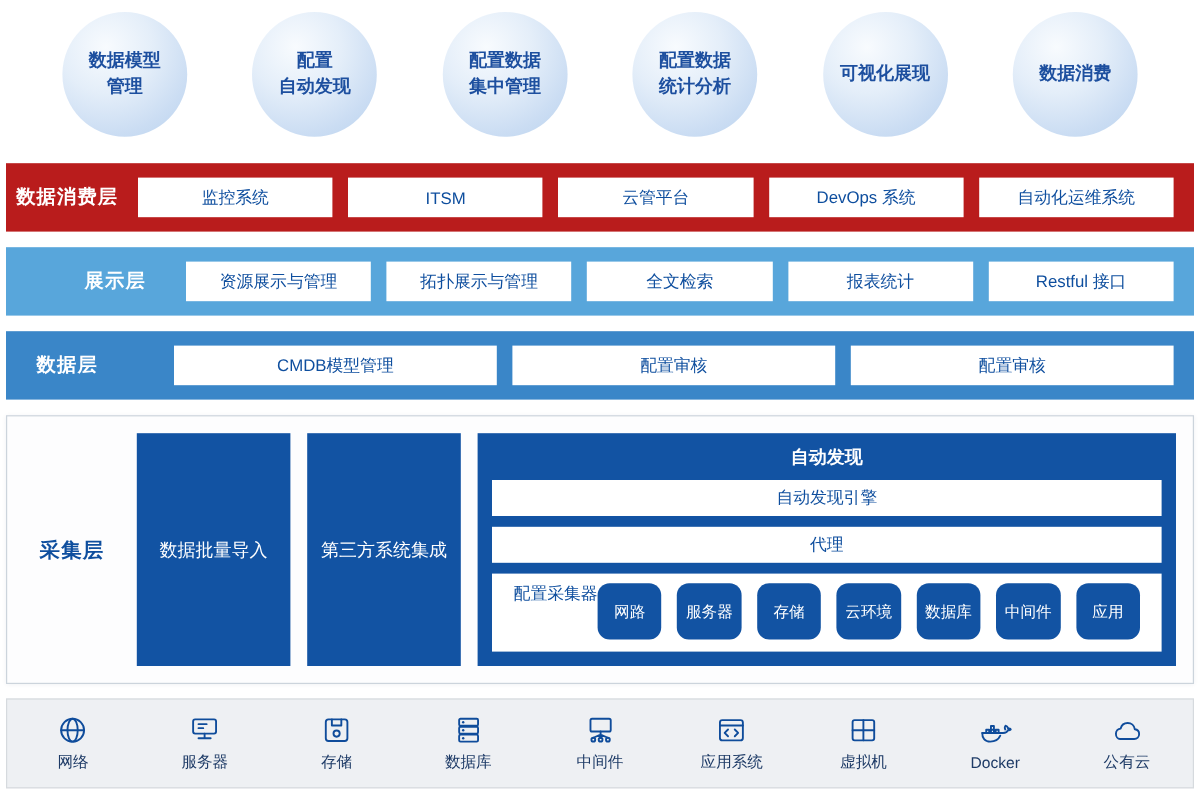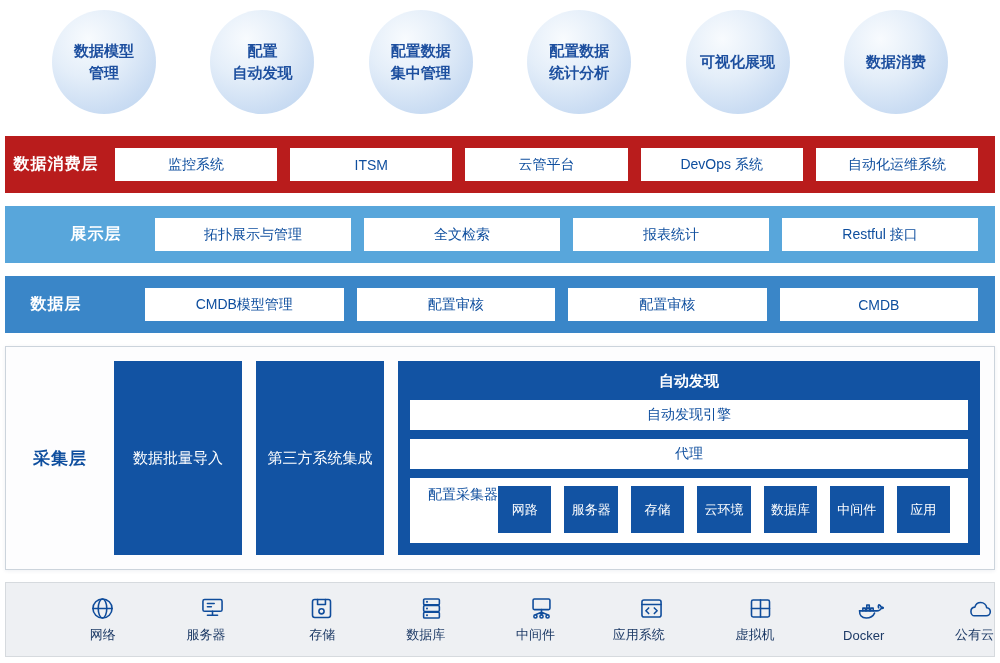--- a/index.html
+++ b/index.html
@@ -95,34 +95,34 @@
   }
   .collector-title {
     text-align: center; color: #0e4e9e; font-size: 14px;
     margin-bottom: 8px;
   }
   .collector-items { display: flex; gap: 13px; flex: 1; }
   .collector-item {
     flex: 1;
     background: #1253a3;
     color: #ffffff; font-size: 13px;
-    display: flex; align-items: center; justify-content: center;
+    display: flex; align-items: center; justify-content: center; border-radius: 10px;
   }
 
   
   .bottom-bar {
     margin: 12px 5px 0 5px;
     height: 75px;
     background: #eef0f3;
     border: 1px solid #d6dade;
     display: flex; align-items: center;
   }
   .bottom-item {
     flex: 1;
-    display: flex; flex-direction: column; align-items: flex-end;
+    display: flex; flex-direction: column; align-items: center;
     gap: 4px;
   }
   .bottom-item svg { display: block; }
   .bottom-label { font-size: 13px; color: #1d3a66; }
 </style>
 </head>
 <body>
 
 <div>
 
@@ -170,34 +170,34 @@
       <div class="band-item">ITSM</div>
       <div class="band-item">云管平台</div>
       <div class="band-item">DevOps 系统</div>
       <div class="band-item">自动化运维系统</div>
     </div>
   </div>
 
   <div class="band band-display">
     <div class="band-label">展示层</div>
     <div class="band-items">
+      <div class="band-item">资源展示与管理</div>
       <div class="band-item">拓扑展示与管理</div>
       <div class="band-item">全文检索</div>
       <div class="band-item">报表统计</div>
       <div class="band-item">Restful 接口</div>
     </div>
   </div>
 
   <div class="band band-data">
     <div class="band-label">数据层</div>
     <div class="band-items">
       <div class="band-item">CMDB模型管理</div>
       <div class="band-item">配置审核</div>
       <div class="band-item">配置审核</div>
-      <div class="band-item">CMDB</div>
     </div>
   </div>
 
   <div class="collection">
     <div class="collection-label">采集层</div>
     <div class="pillar">数据批量导入</div>
     <div class="pillar">第三方系统集成</div>
     <div class="discovery">
       <div class="discovery-title">自动发现</div>
       <div class="discovery-row">自动发现引擎</div>

